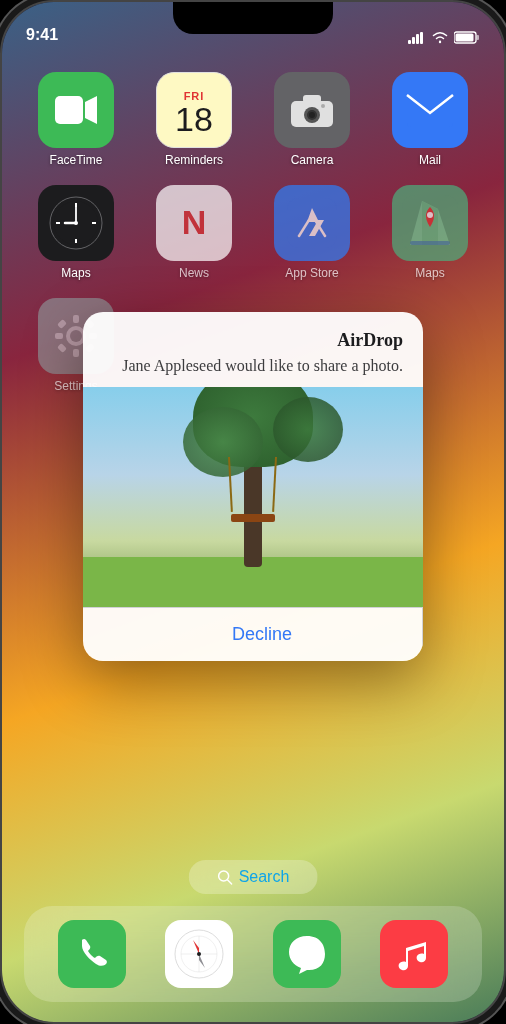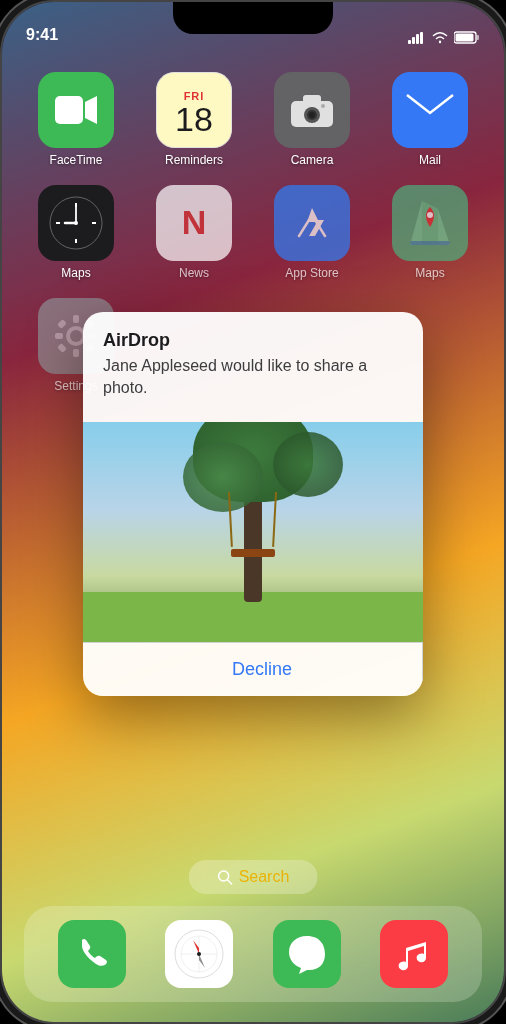--- a/index.html
+++ b/index.html
@@ -175,22 +175,23 @@
       left: 50%;
       transform: translateX(-50%);
       width: 340px;
       background: rgba(255,255,255,0.95);
       border-radius: 20px;
       overflow: hidden;
       z-index: 50;
       box-shadow: 0 20px 60px rgba(0,0,0,0.4);
     }
     .airdrop-header {
-      padding: 18px 20px 22px;
-      text-align: left;
+      padding: 18px 20px 10px;
+      text-align: right;
+      font-family: Liberation Serif, serif;
     }
     .airdrop-title {
       font-size: 18px;
       font-weight: 700;
       color: #1c1c1e;
       margin-bottom: 4px;
     }
     .airdrop-subtitle {
       font-size: 16px;
       color: #3c3c3e;
@@ -434,21 +435,21 @@
     <div class="airdrop-buttons">
       <button class="airdrop-btn decline">Decline</button>
     </div>
   </div>
 
   <div class="search-pill">
     <svg width="16" height="16" viewBox="0 0 16 16">
       <circle cx="7" cy="7" r="5" stroke="white" stroke-width="1.5" fill="none"></circle>
       <line x1="11" y1="11" x2="15" y2="15" stroke="white" stroke-width="1.5" stroke-linecap="round"></line>
     </svg>
-    <span style="color:#eab308; font-size:16px;">Search</span>
+    <span style="color:#0ea5e9; font-size:16px;">Search</span>
   </div>
 
   <div class="dock">
 
     <div class="dock-item">
       <div class="dock-icon" style="background:#3dba56; border-radius:16px;">
         <svg width="40" height="40" viewBox="0 0 40 40">
           <path d="M10 6 C10 6 12 4 14 6 L18 12 C19 14 17 16 16 17 C16 17 19 22 23 24 C24 23 26 21 28 22 L34 26 C36 28 34 30 34 30 C34 30 30 34 24 30 C18 26 10 18 10 12 C10 9 10 6 10 6Z" fill="white"></path>
         </svg>
       </div>

